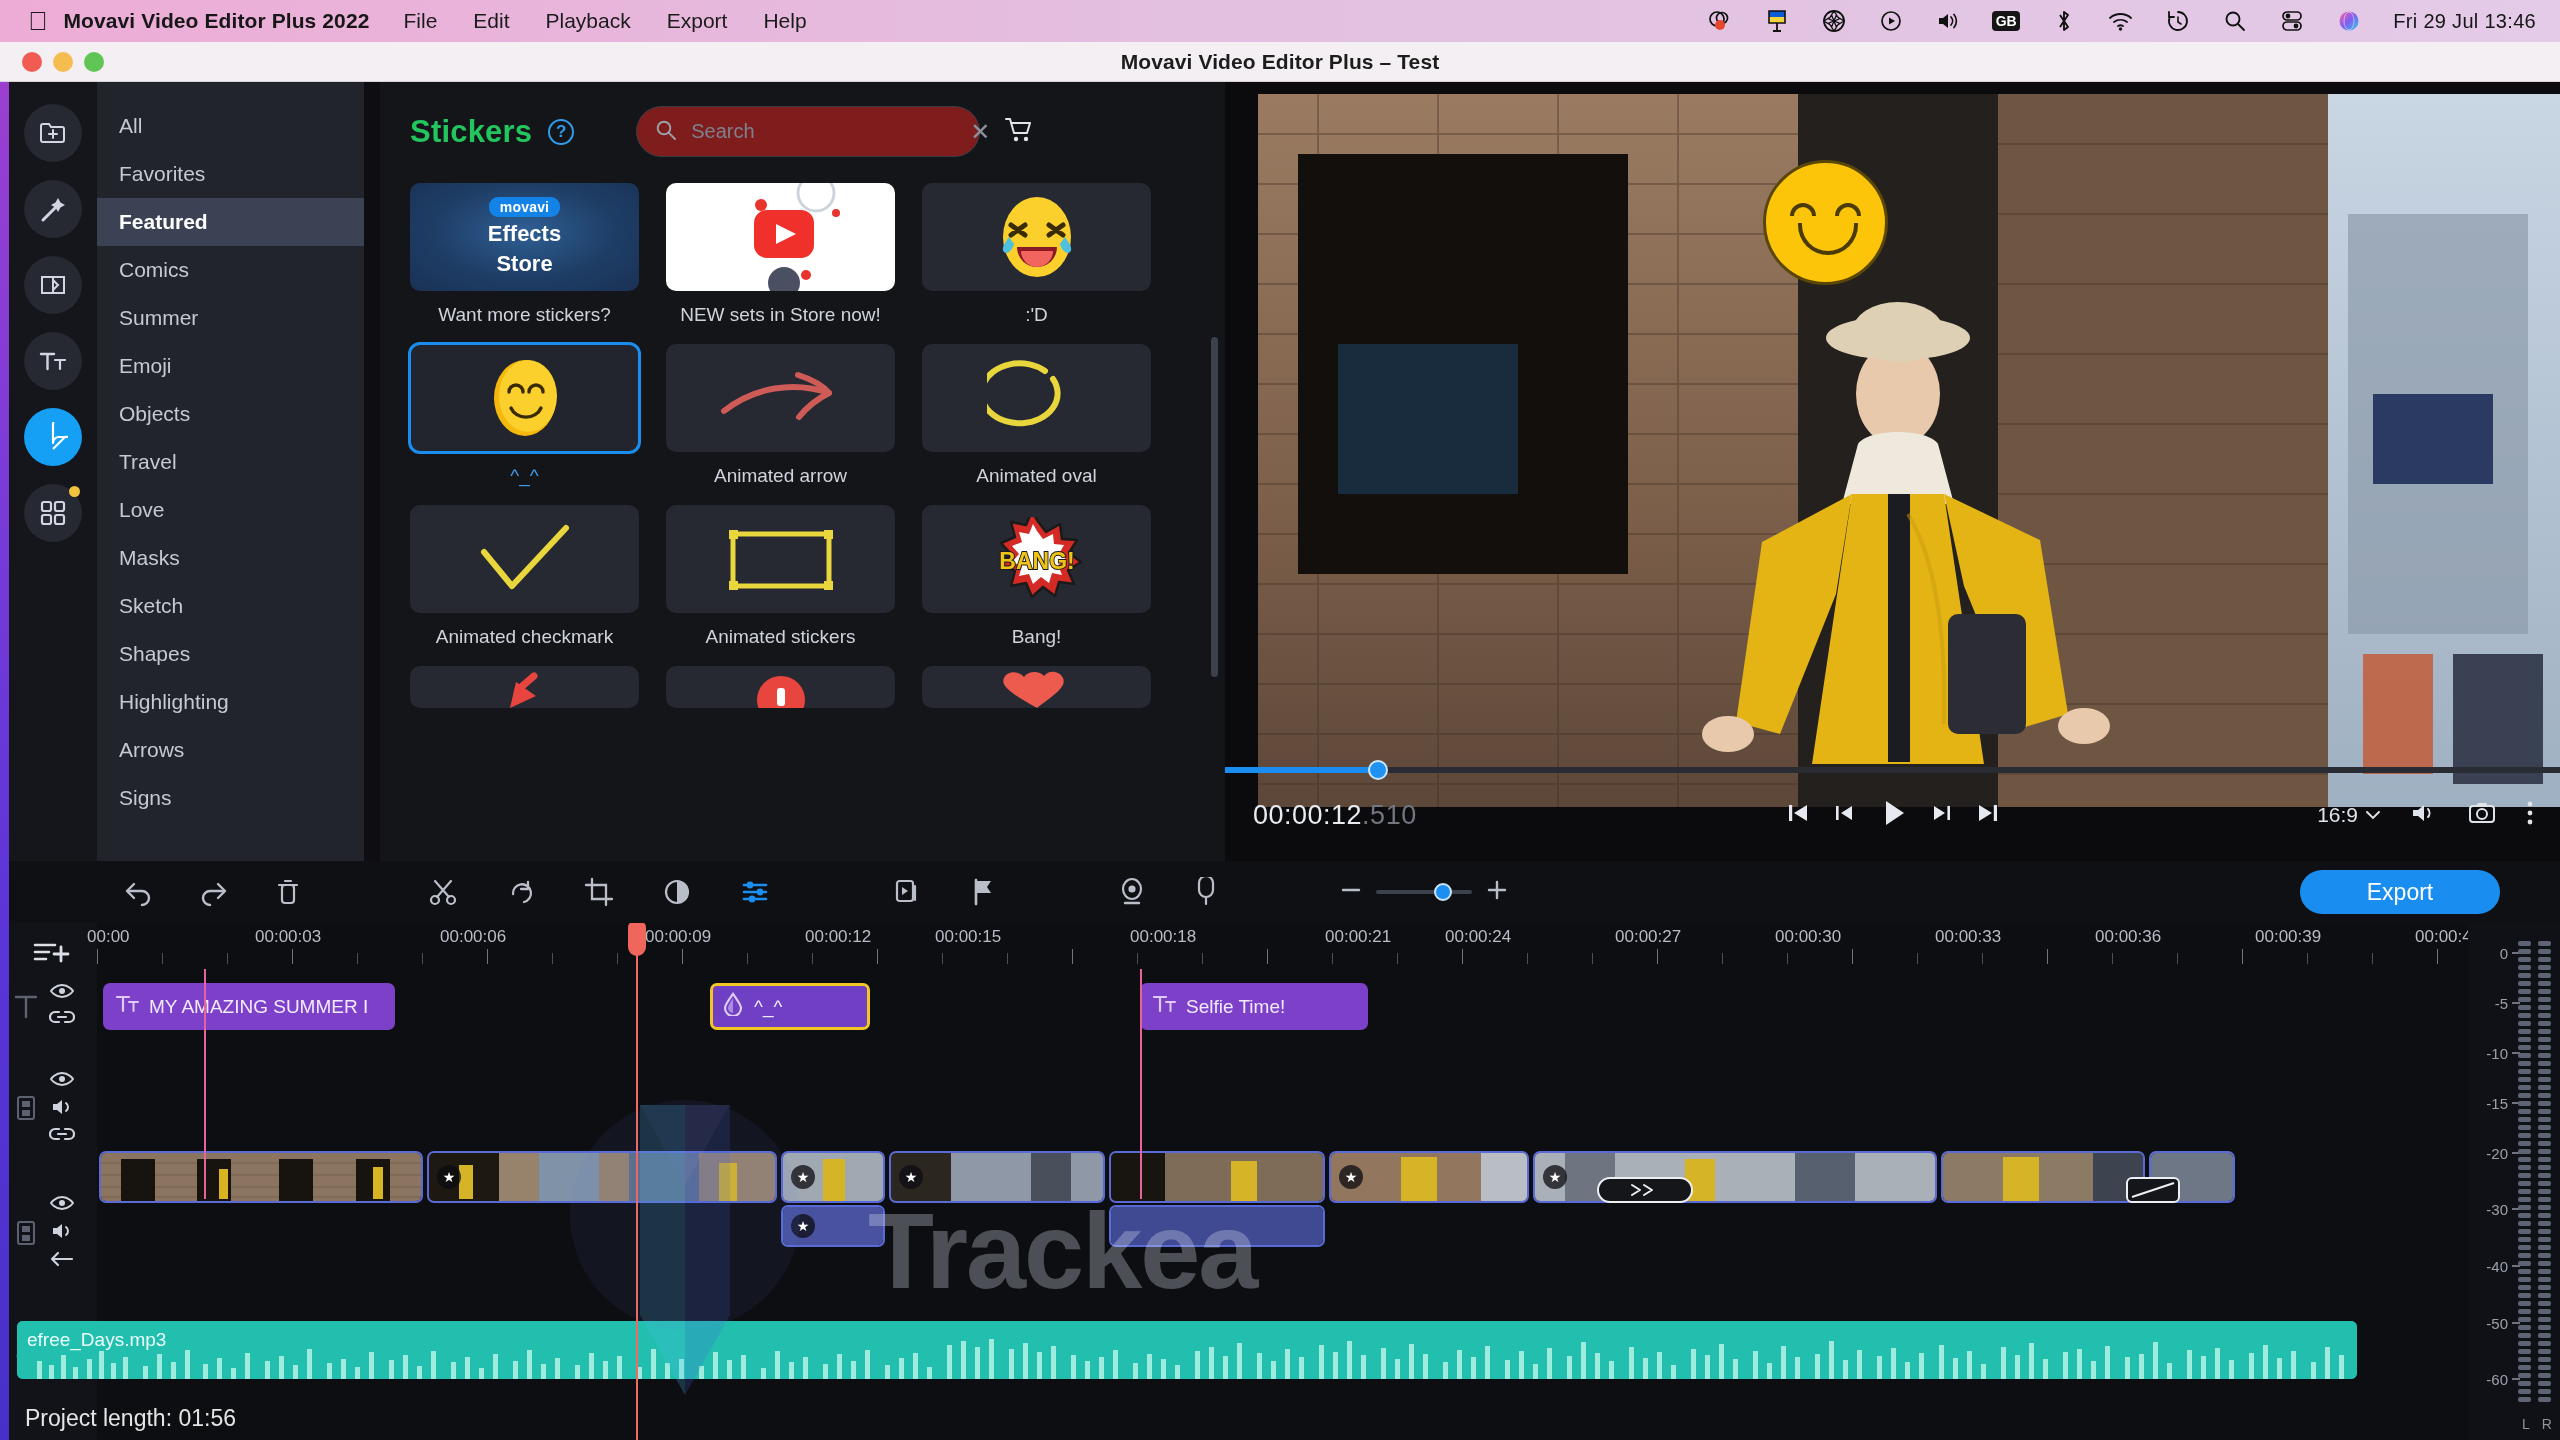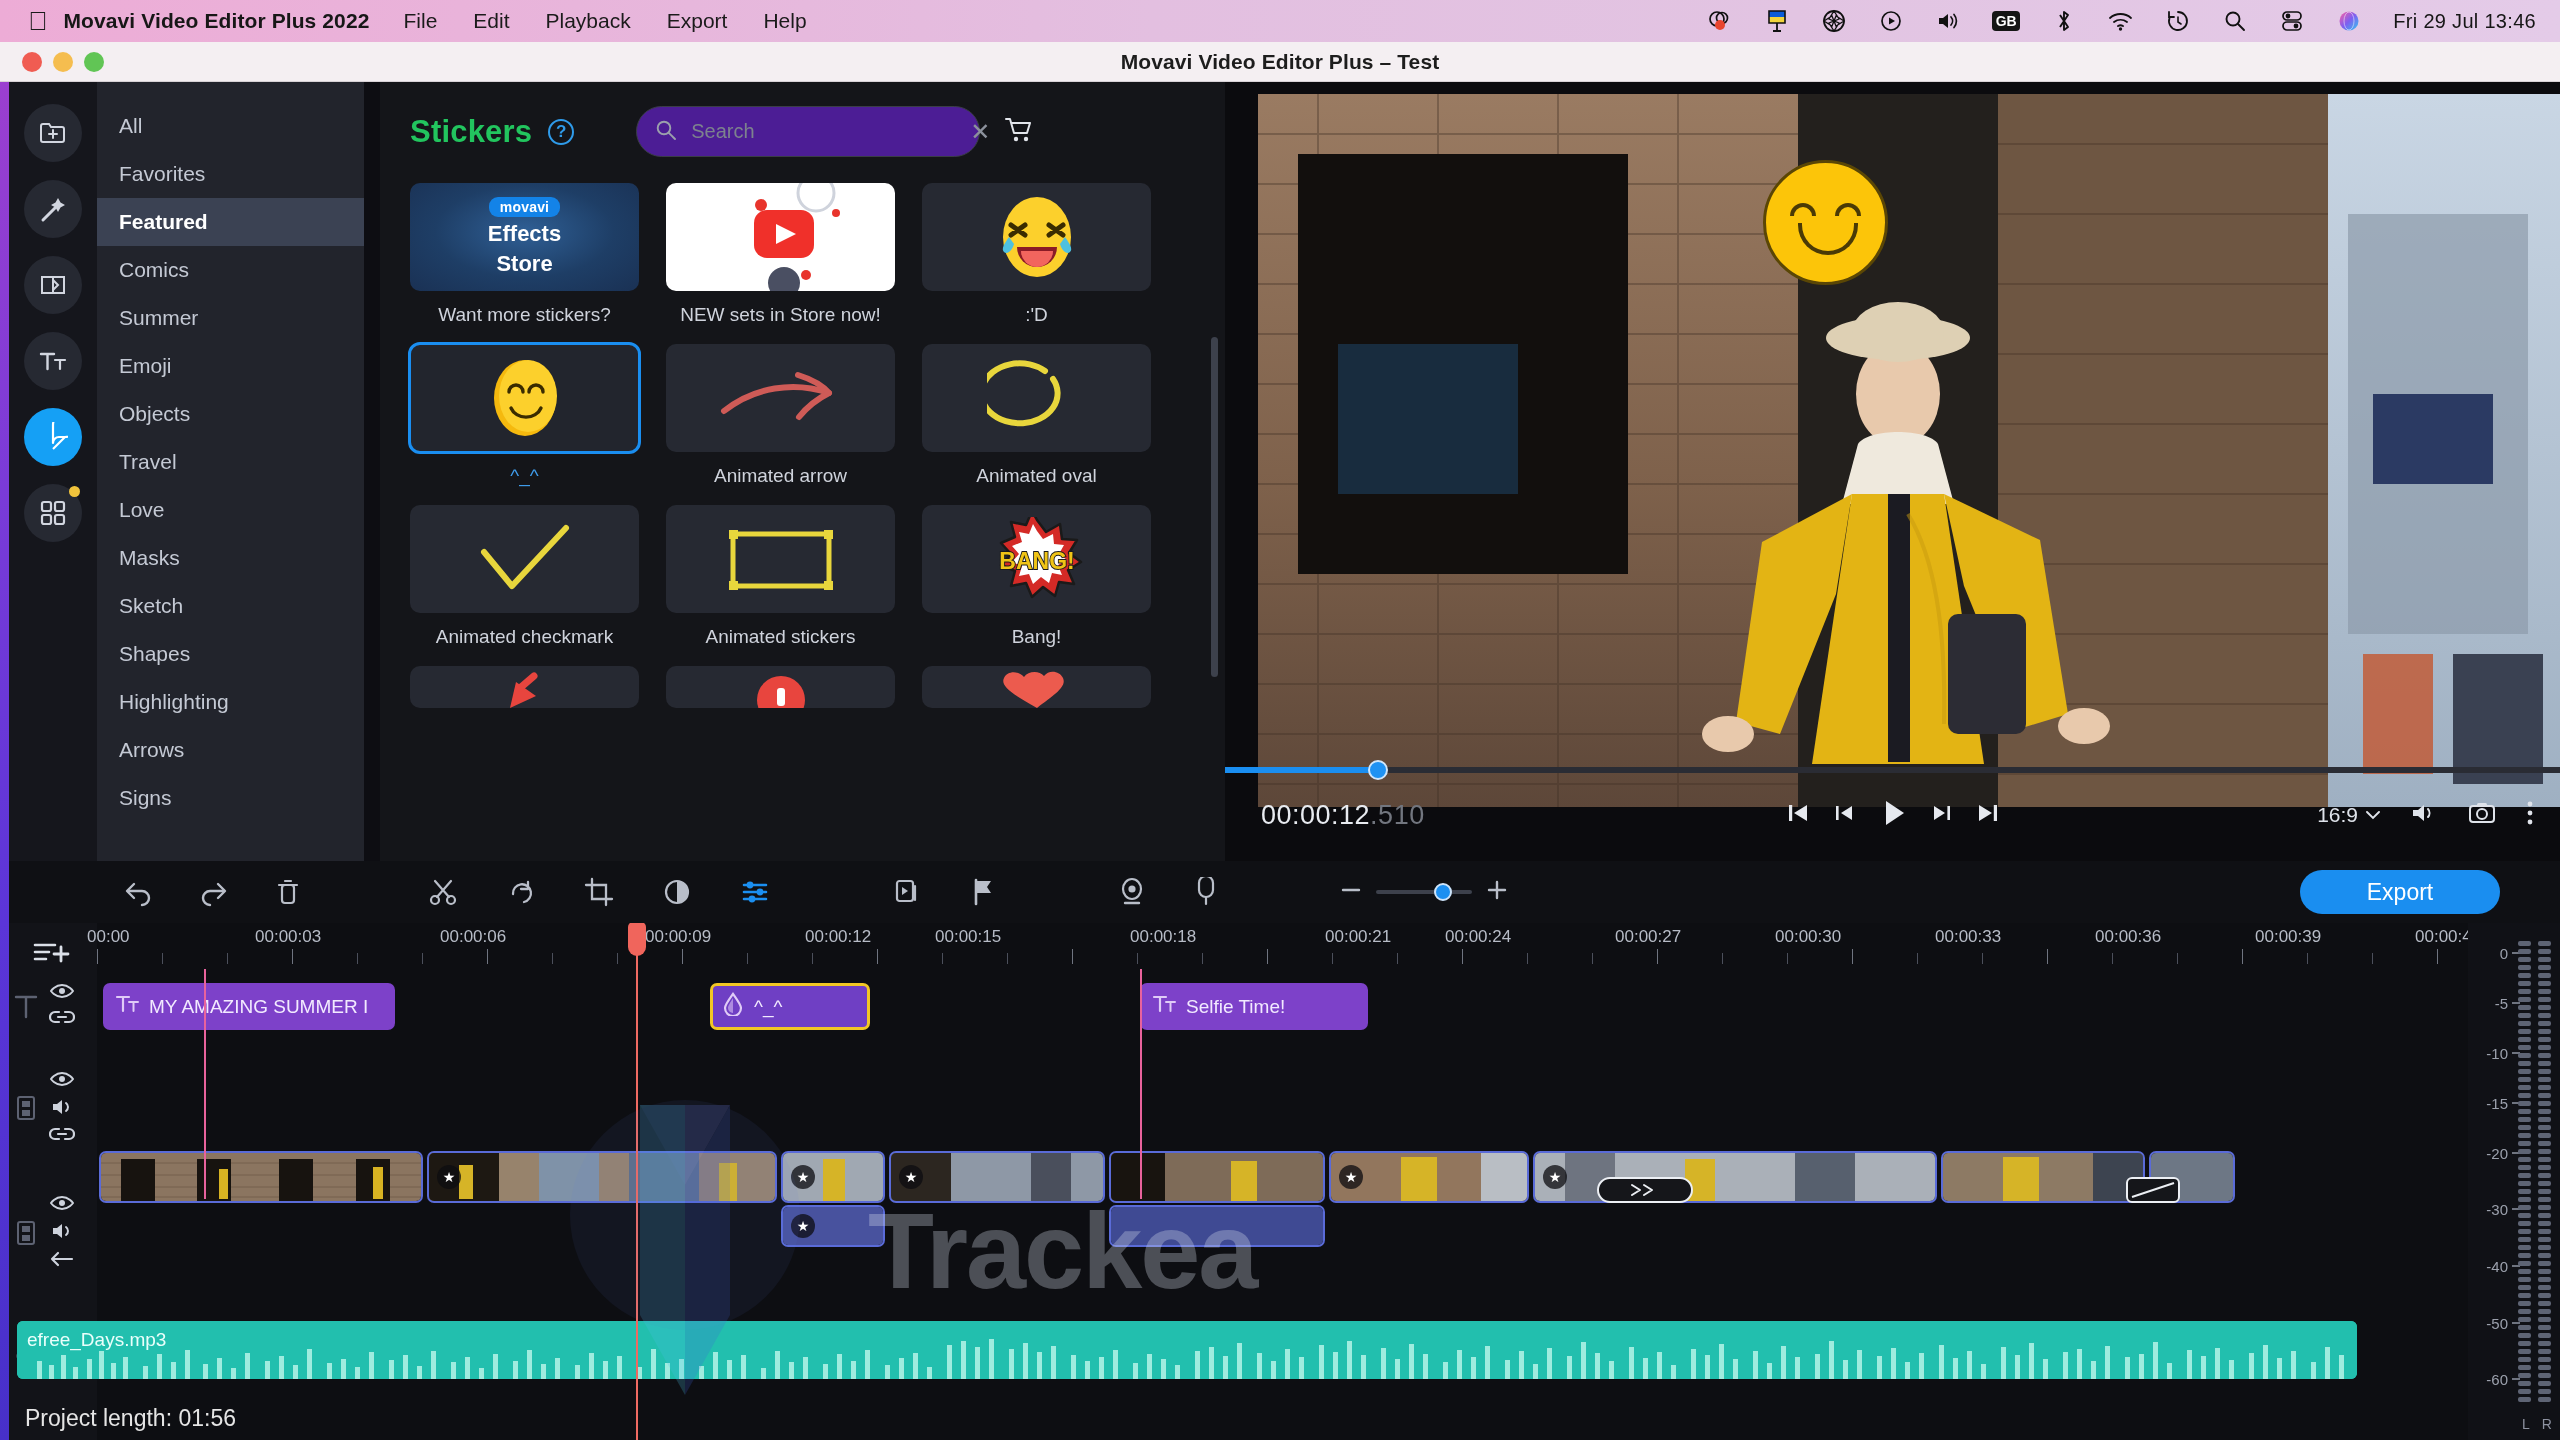--- a/index.html
+++ b/index.html
@@ -86,21 +86,21 @@
   }
   .st-head { display: flex; align-items: center; padding: 24px 30px 0 30px; }
   .st-title { font-size: 31px; color: #22c55e; font-weight: bold; letter-spacing: .2px; }
   .st-help {
     width: 26px; height: 26px; border-radius: 50%; border: 2px solid #2f9bea;
     color: #2f9bea; font-size: 17px; display: flex; align-items: center; justify-content: center;
     margin-left: 16px; font-weight: bold;
   }
   .st-search {
     margin-left: 62px; width: 344px; height: 51px; border-radius: 26px;
-    border: 1px solid #3a3d46; background: #4c1d95; display: flex; align-items: center;
+    border: 1px solid #3a3d46; background: #7f1d1d; display: flex; align-items: center;
     padding: 0 18px; gap: 14px;
   }
   .st-search-input {
     flex: 1; background: transparent; border: none; outline: none;
     font-size: 20px; color: #cfd3dc; font-family: "Liberation Sans", sans-serif;
   }
   .st-search-input::placeholder { color: #7d828e; }
   .st-clear { color: #8c919c; font-size: 24px; line-height: 1; }
   .st-cart { margin-left: 24px; color: #e3e6ec; }
 
@@ -152,21 +152,21 @@
   .pv-seek {
     position: absolute; left: 0; bottom: 88px; width: 1335px; height: 6px;
     background: #2a2c34;
   }
   .pv-seek-fill { position: absolute; left: 0; top: 0; height: 6px; width: 152px; background: #1a8ef0; }
   .pv-seek-knob {
     position: absolute; left: 143px; top: -7px; width: 20px; height: 20px;
     border-radius: 50%; background: #1f92f2; border: 2px solid #cfe6fb;
   }
   .pv-bar { position: absolute; left: 0; bottom: 20px; width: 1335px; height: 52px; display: flex; align-items: center; }
-  .pv-time { margin-left: 36px; font-size: 27px; color: #e8ebf0; letter-spacing: .5px; }
+  .pv-time { margin-left: 28px; font-size: 27px; color: #e8ebf0; letter-spacing: .5px; }
   .pv-time .ms { color: #72767f; }
   .pv-ctrls { position: absolute; left: 50%; transform: translateX(-50%); display: flex; align-items: center; gap: 20px; color: #e6e9ef; }
   .pv-right { margin-left: auto; display: flex; align-items: center; gap: 30px; padding-right: 26px; color: #dfe3ea; }
   .pv-ratio { font-size: 21px; color: #dfe3ea; display: flex; align-items: center; gap: 8px; }
 
   
   .toolbar {
     position: absolute; left: 9px; top: 861px; width: 2551px; height: 62px;
     background: #0f1014; display: flex; align-items: center; z-index: 25;
   }

